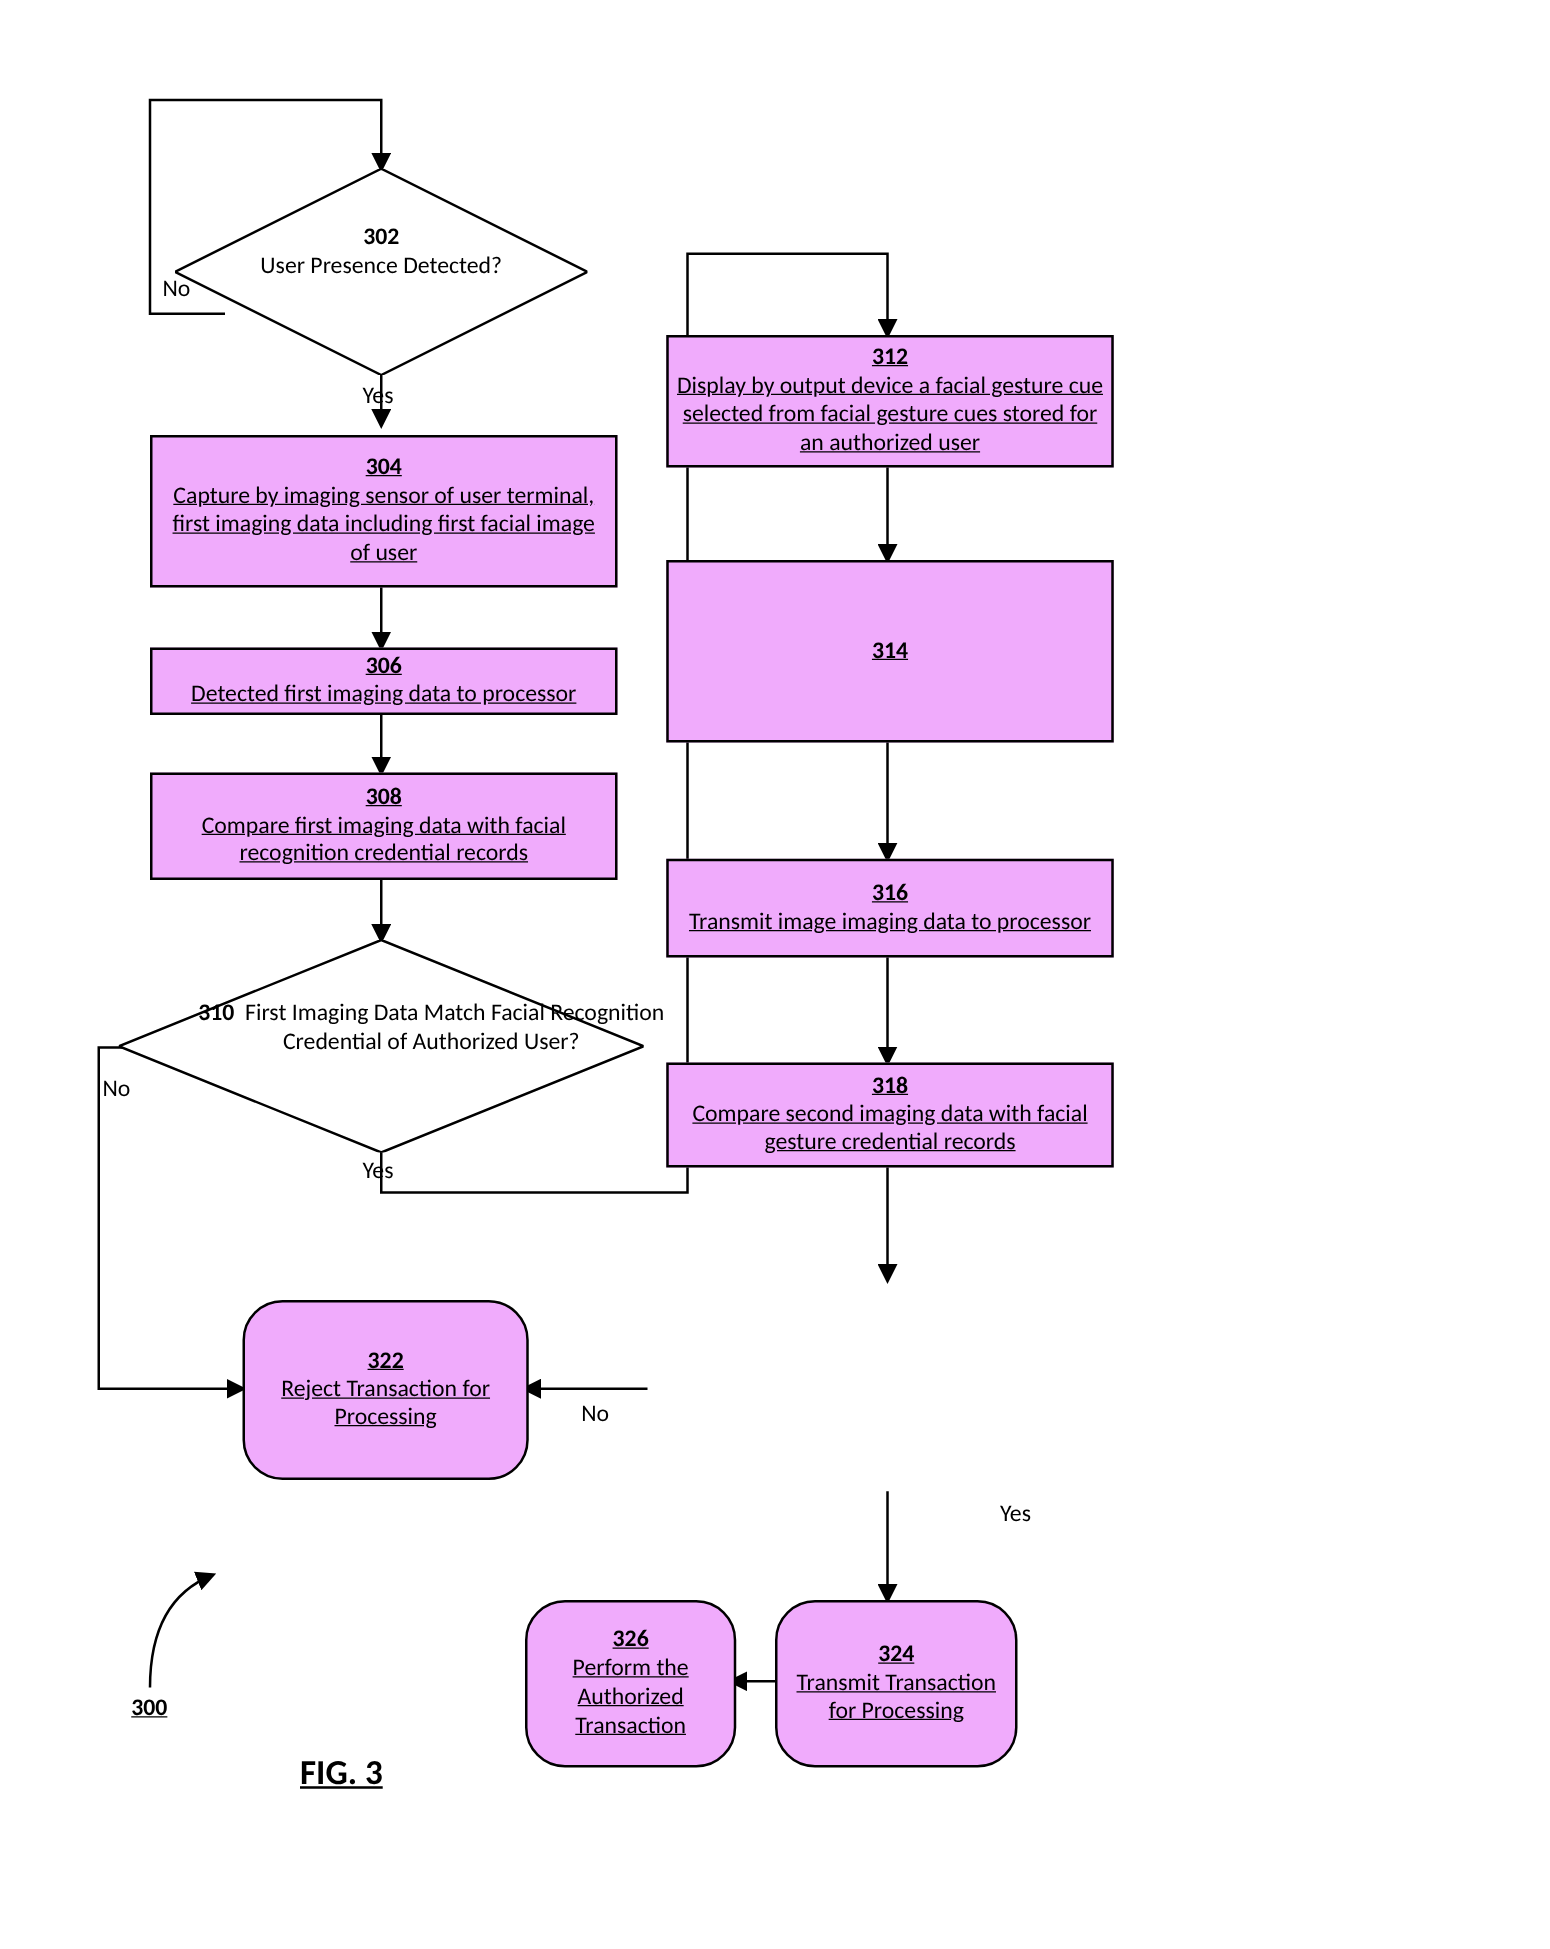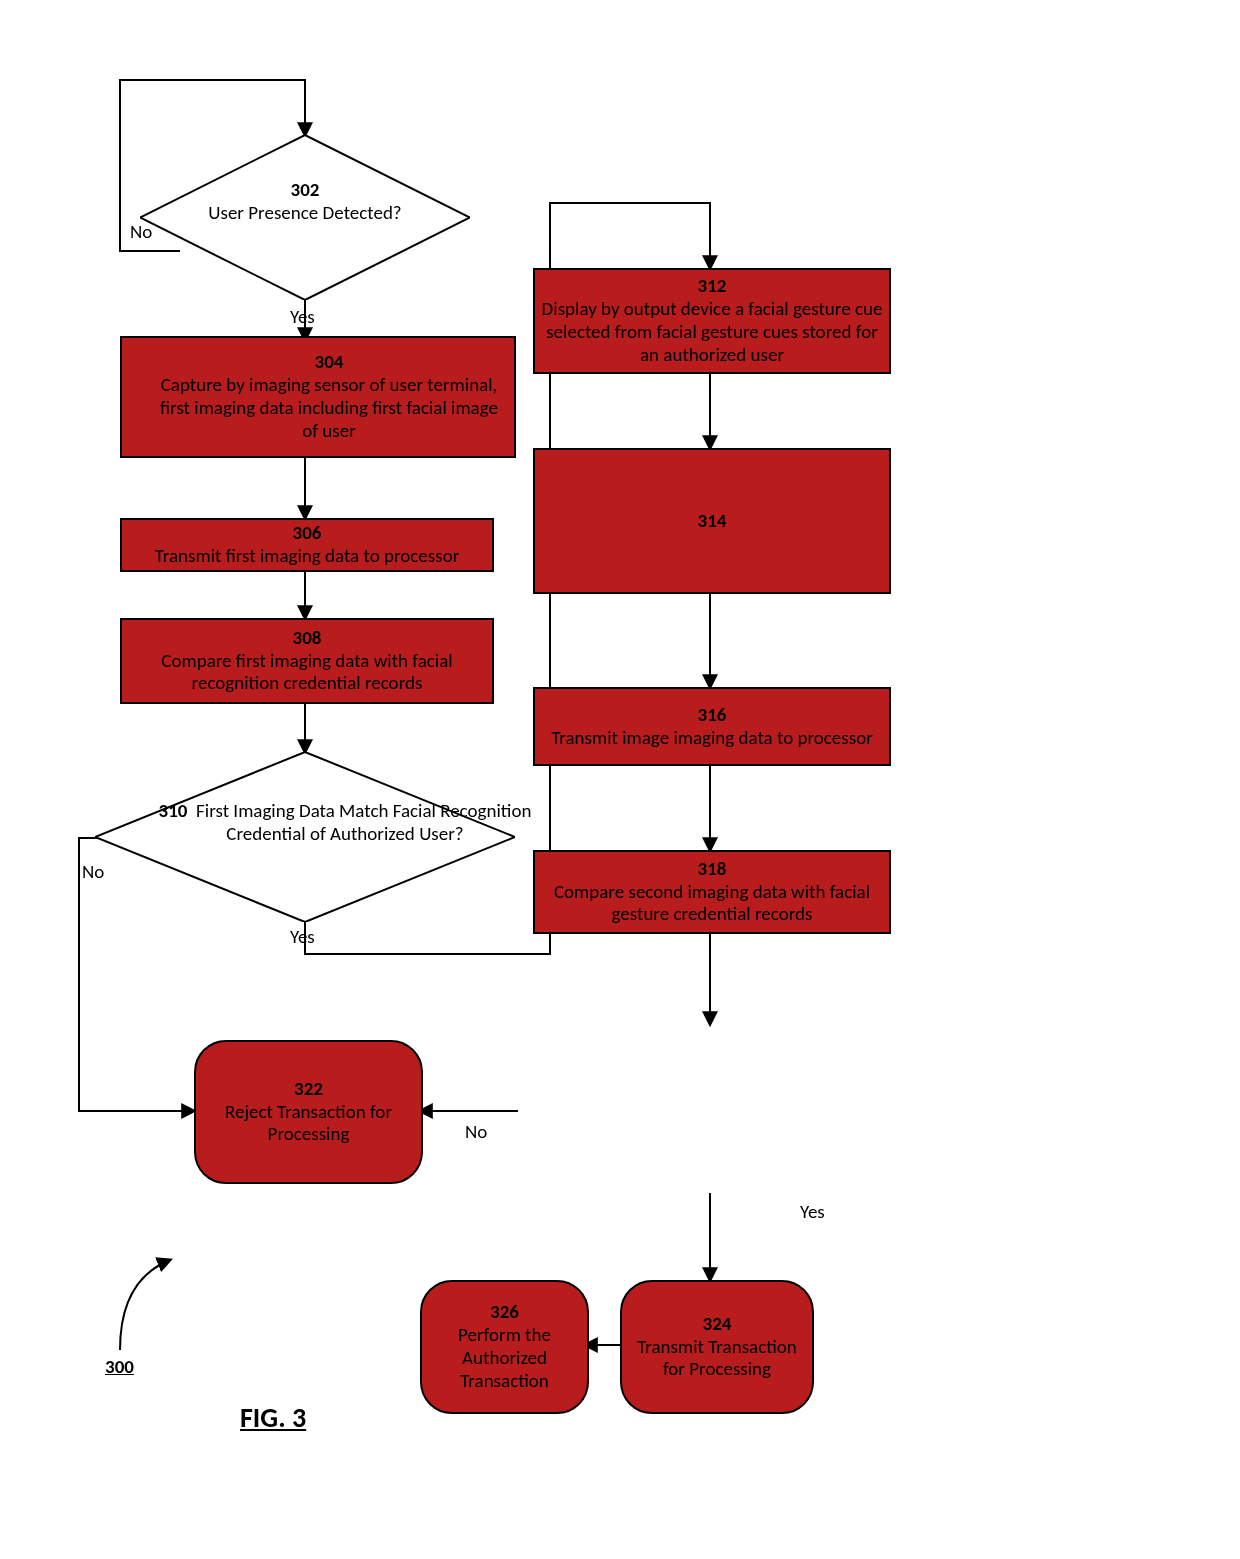--- a/index.html
+++ b/index.html
@@ -11,27 +11,28 @@
     color: #000;
   }
   .canvas {
     position: relative;
     width: 1240px;
     height: 1559px;
   }
   .box {
     position: absolute;
     border: 2px solid #000;
-    background: #b91c1c;
+    background: #f0abfc;
     text-align: center;
     display: flex;
     flex-direction: column;
     align-items: center;
     justify-content: center;
     line-height: 1.2;
+    text-decoration: underline;
   }
   .rounded {
     border-radius: 32px;
   }
   .num {
     font-weight: 700;
   }
   
   .diamond {
     position: absolute;
@@ -113,28 +114,28 @@
         <polygon points="165,0 330,82.5 165,165 0,82.5" fill="#fff" stroke="#000" stroke-width="2"></polygon>
       </svg>
     <div class="dtext" style="top:44px;">
       <span class="num">302</span><br>
       <span>User Presence Detected?</span>
     </div>
   </div>
   <div class="label" style="left:130px; top:220px;">No</div>
   <div class="label" style="left:290px; top:305px;">Yes</div>
 
-  <div class="box" style="left:120px; top:336px; width:370px; height:118px;padding-left:22px;">
+  <div class="box" style="left:120px; top:348px; width:370px; height:118px;">
     <span class="num">304</span>
     <span style="padding:0 6px;">Capture by imaging sensor of user terminal, first imaging data including first facial image of user</span>
   </div>
 
   <div class="box" style="left:120px; top:518px; width:370px; height:50px;">
     <div><span class="num">306</span></div>
-    <span>Transmit first imaging data to processor</span>
+    <span>Detected first imaging data to processor</span>
   </div>
 
   <div class="box" style="left:120px; top:618px; width:370px; height:82px;">
     <span class="num">308</span>
     <span style="padding:0 8px;">Compare first imaging data with facial recognition credential records</span>
   </div>
 
   <div class="diamond" style="left:95px; top:752px; width:420px; height:170px;">
     <svg width="420" height="170">
         <polygon points="210,0 420,85 210,170 0,85" fill="#fff" stroke="#000" stroke-width="2"></polygon>

